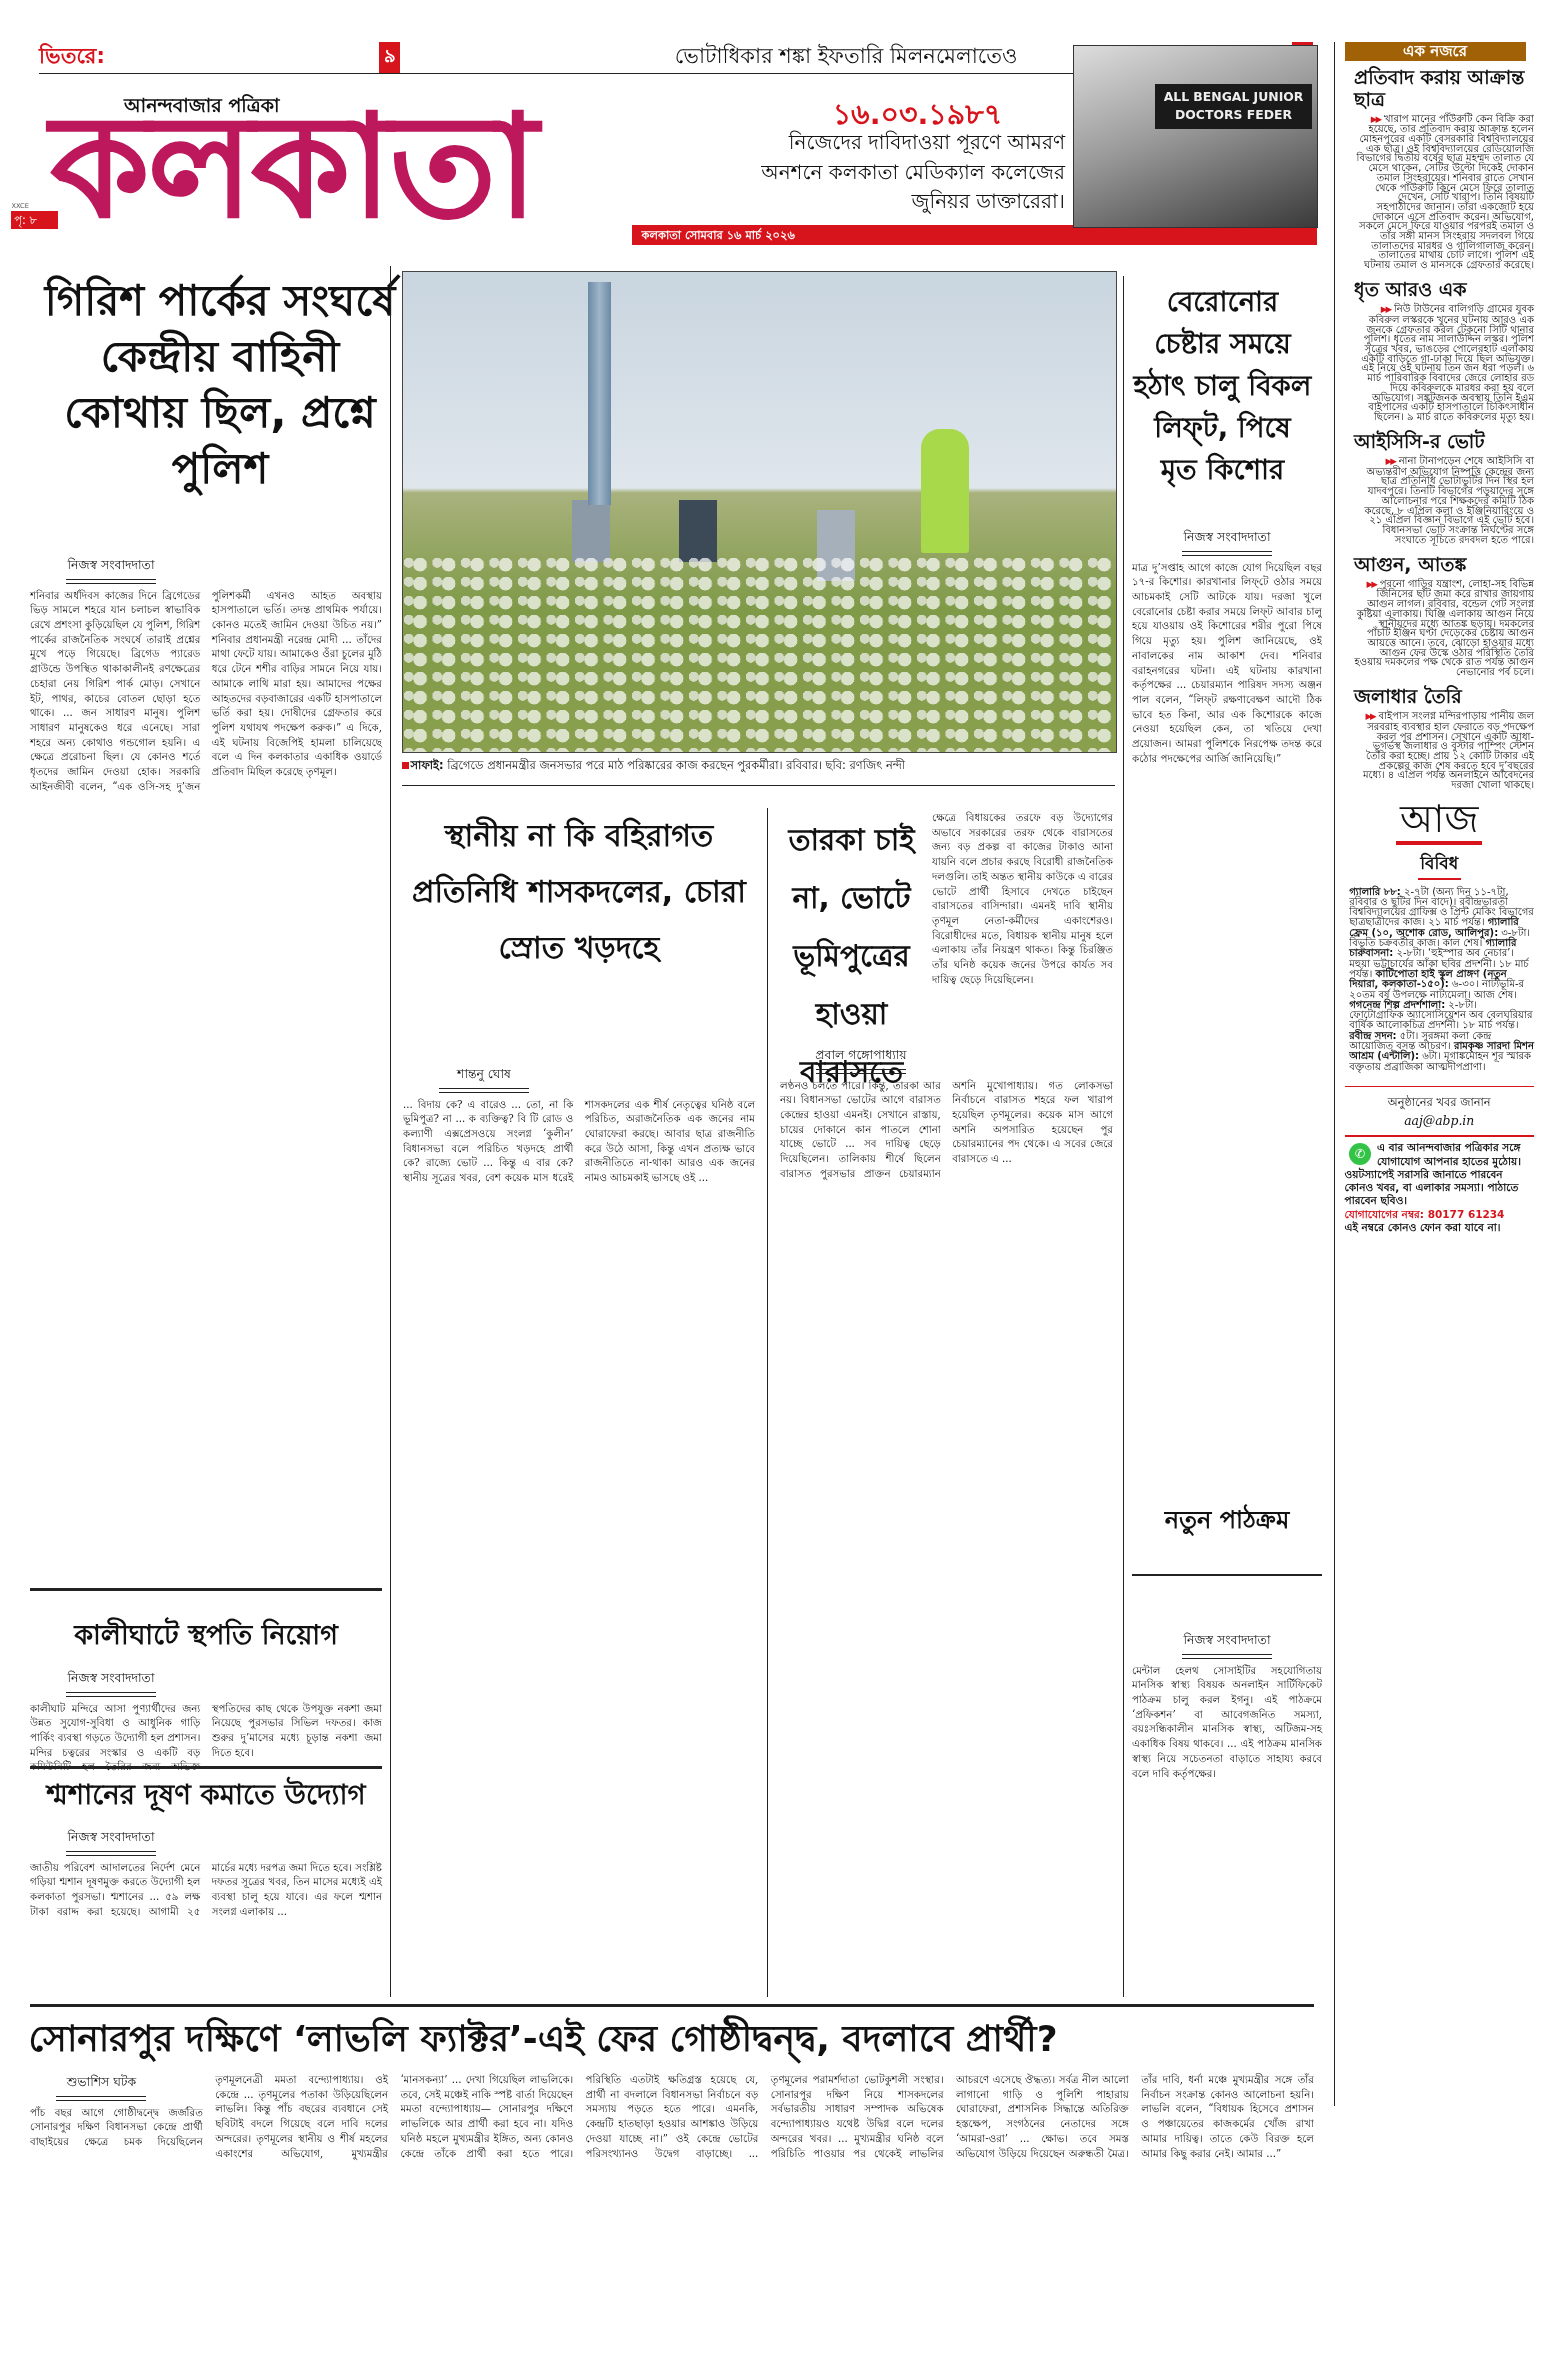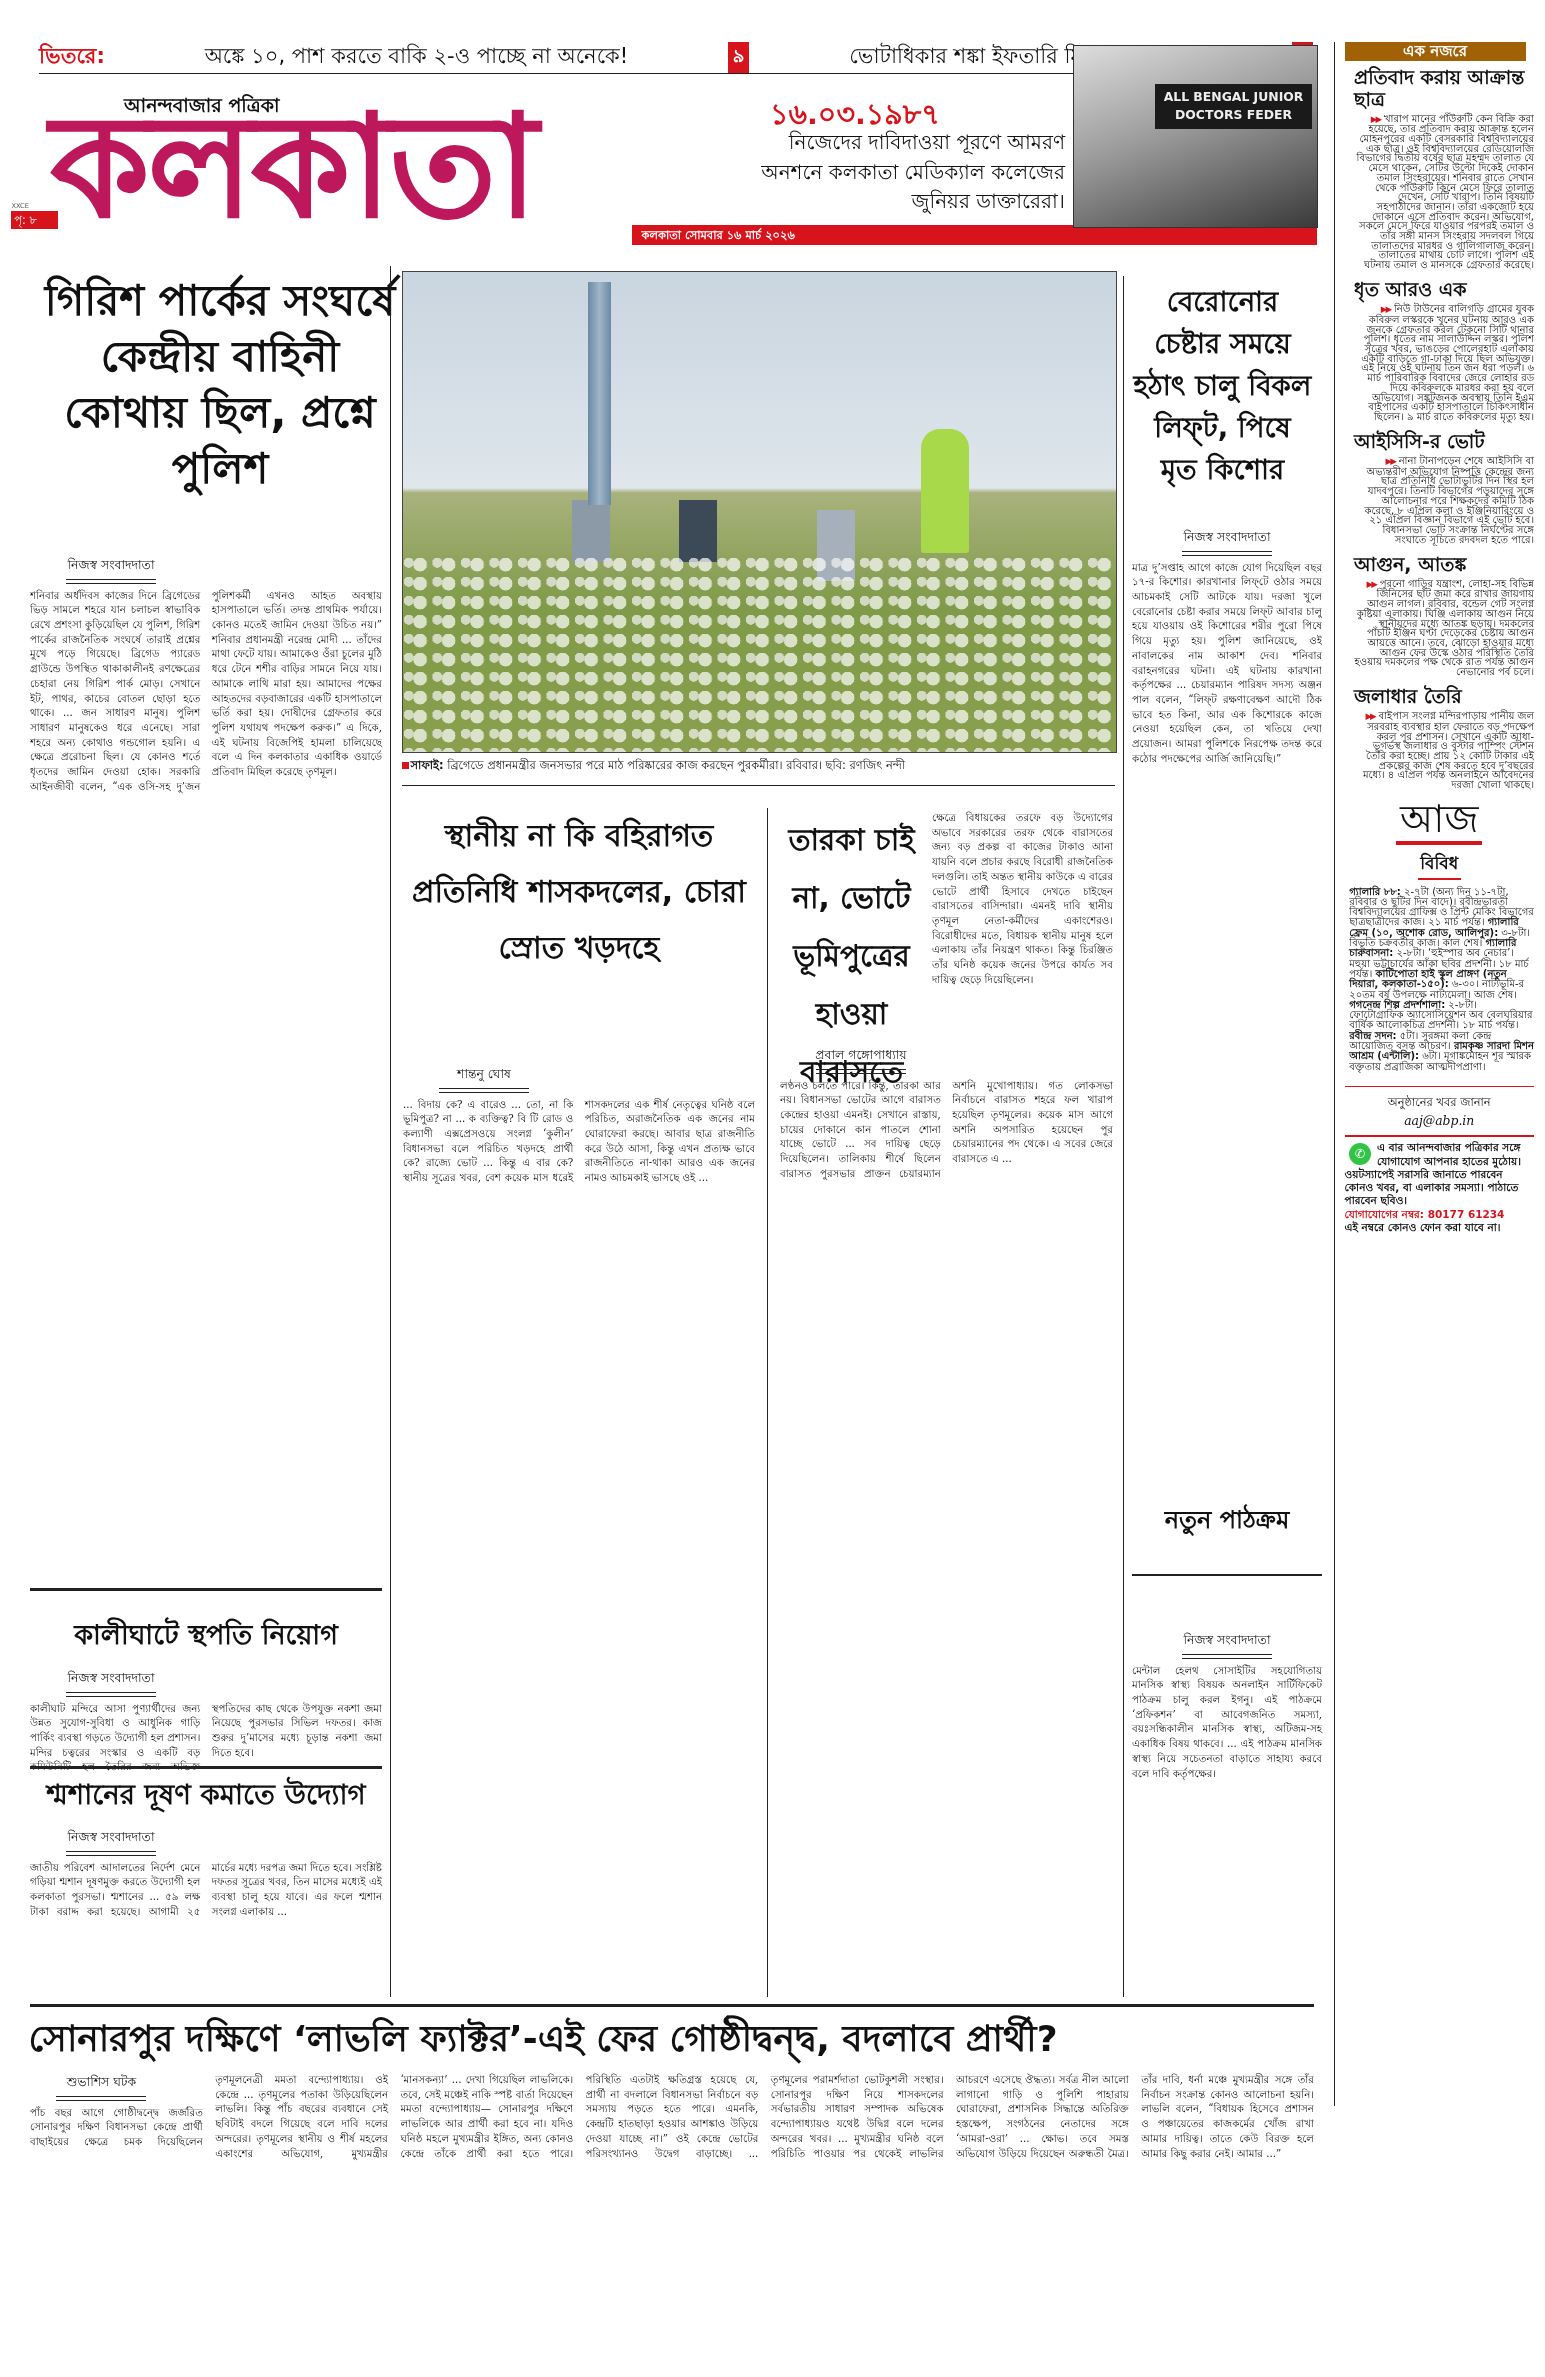--- a/index.html
+++ b/index.html
@@ -13,21 +13,21 @@
                   border-bottom: 1.9px solid #222; font-size: 21px; white-space: nowrap; justify-content: space-between; }
   #inside-strip .label { color: #d7141c; font-weight: bold; }
   #inside-strip .pg { background: #d7141c; color: #fff; font-weight: bold; padding: 0 4.8px; font-size: 18px; }
 
   
   #publisher { left: 124px; top: 91px; font-size: 19px; font-weight: bold; }
   #masthead-title { left: 50px; top: 95px; font-size: 143px; font-weight: bold; color: #be185d; letter-spacing: -2.9px; line-height: 1; }
   #edition-code { left: 11.4px; top: 202px; font-size: 6.7px; color: #555; }
   #page-tag { left: 11.4px; top: 211px; width: 44px; height: 18px; font-size: 11.4px; padding-left: 2.9px; line-height: 18px; }
   #date-bar { left: 632px; top: 225px; width: 685px; height: 20px; font-size: 11.4px; line-height: 20px; padding-left: 9.5px; box-sizing: border-box; font-weight: bold; }
-  #anniv-date { left: 770px; top: 93px; width: 295px; text-align: left; font-size: 28.5px; font-weight: bold; color: #d7141c; }
+  #anniv-date { left: 770px; top: 93px; width: 295px; text-align: center; font-size: 28.5px; font-weight: bold; color: #d7141c; }
   #anniv-text { left: 742px; top: 128px; width: 323px; text-align: right; font-size: 20px; line-height: 29.5px; }
   #anniv-photo { left: 1073px; top: 45px; width: 243px; height: 181px; background: linear-gradient(160deg,#ddd 0%,#9a9a9a 45%,#3a3a3a 100%); border: 1px solid #333; overflow: hidden; }
   #anniv-photo .banner { position: absolute; left: 81px; top: 38px; width: 157px; height: 45px; background: #1a1a1a; color: #eee; font-weight: bold; font-size: 12.4px; text-align: center; padding-top: 3.8px; box-sizing: border-box; line-height: 18px; }
 
   
   #sidebar { left: 1334px; top: 42px; width: 200px; height: 2064px; border-left: 1.4px solid #222; padding-left: 9.5px; box-sizing: border-box; }
   #sidebar-header { width: 181px; height: 19px; background: #a16207; color: #fff; font-size: 15px; font-weight: bold; text-align: center; line-height: 19px; }
   .brief h3 { margin: 4.8px 0 3.8px 9.5px; font-size: 19px; font-weight: bold; line-height: 22px; }
   .brief p { margin: 0 0 8.6px 9.5px; font-size: 10px; line-height: 9.7px; text-align: right; }
   .brief .arrow { color: #d7141c; font-size: 8.6px; letter-spacing: -1.9px; margin-right: 3.8px; }
@@ -92,21 +92,20 @@
 
   
   #bottom-headline { left: 28.5px; top: 2011px; width: 1284px; font-size: 36px; text-align: left; white-space: nowrap; }
   #bottom-body { left: 30px; top: 2073px; width: 1284px; height: 304px; column-count: 7; column-gap: 12.4px; }
 </style>
 </head>
 <body>
 
 <div id="inside-strip" class="abs">
   <span class="label">ভিতরে:</span>
-  <span>অঙ্কে ১০, পাশ করতে বাকি ২-ও পাচ্ছে না অনেকে!</span>
   <span class="pg">৯</span>
   <span>ভোটাধিকার শঙ্কা ইফতারি মিলনমেলাতেও</span>
   <span class="pg">৯</span>
 </div>
 
 <div id="masthead-title" class="abs">কলকাতা</div>
 <div id="publisher" class="abs">আনন্দবাজার পত্রিকা</div>
 <div id="edition-code" class="abs">XXCE</div>
 <div id="page-tag" class="abs redbg">পৃ: ৮</div>
 <div id="date-bar" class="abs redbg">কলকাতা সোমবার ১৬ মার্চ ২০২৬</div>

